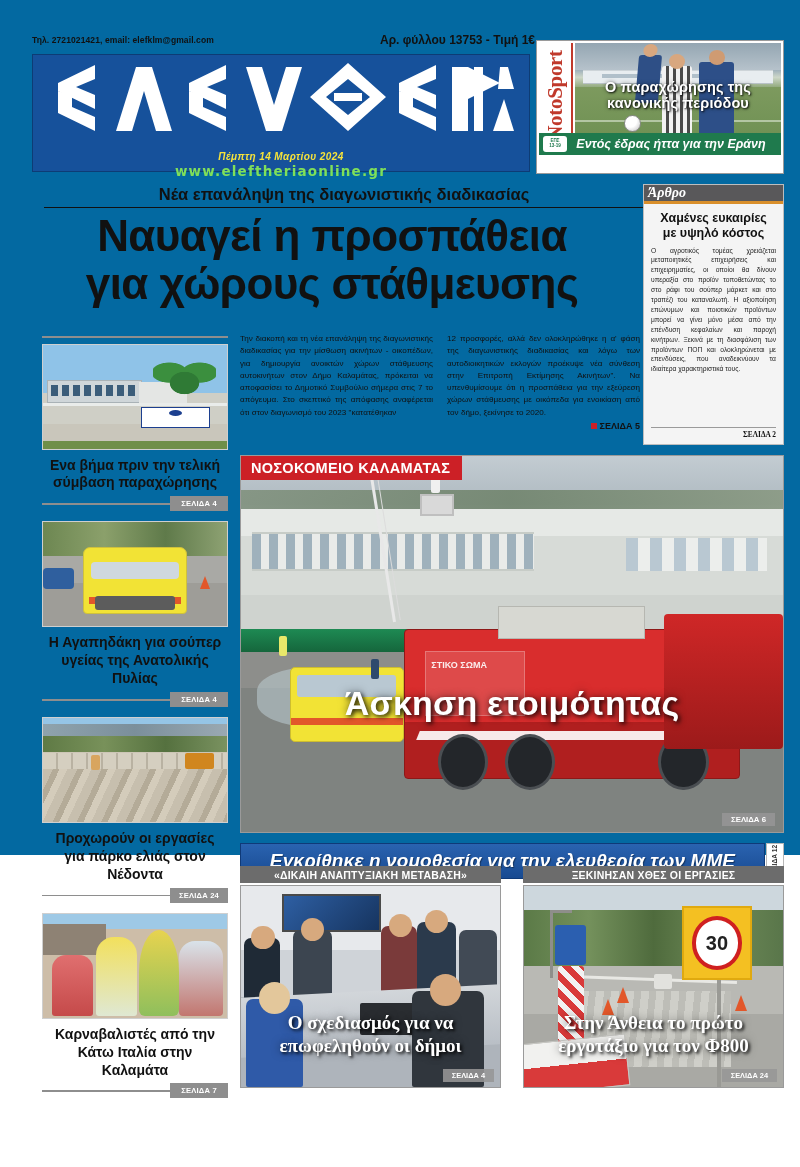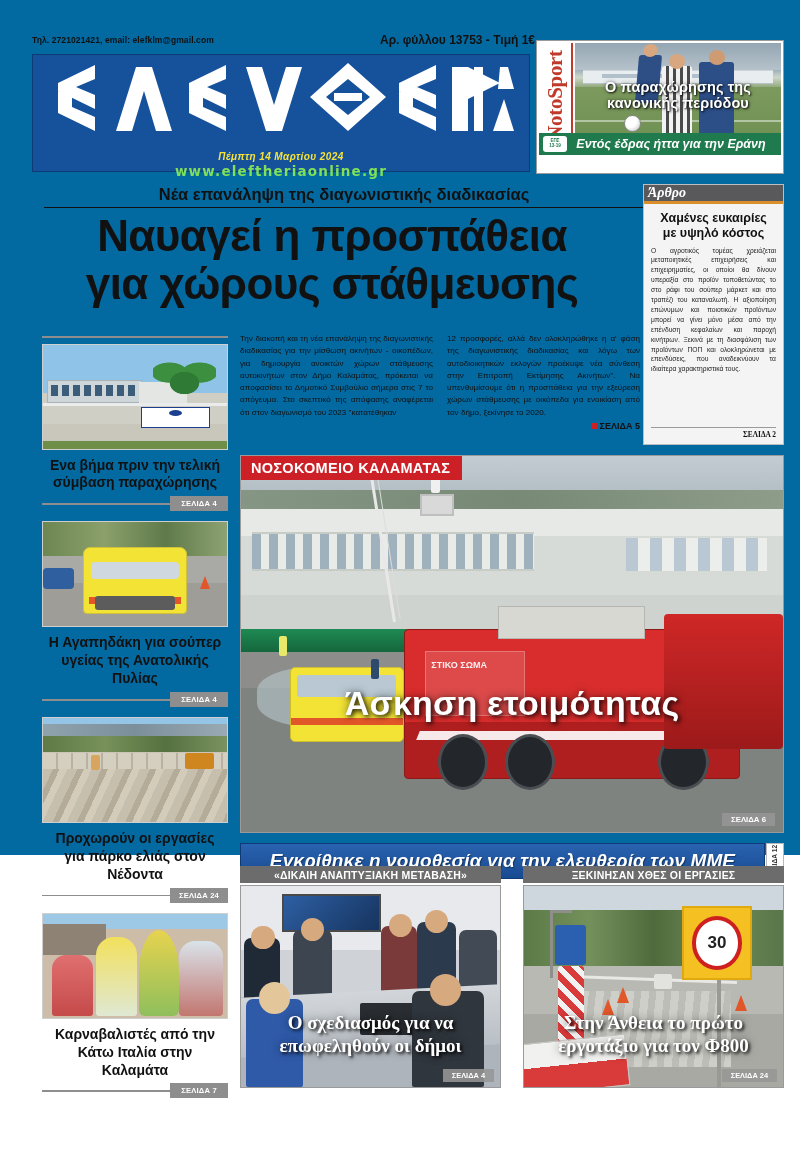--- a/index.html
+++ b/index.html
@@ -390,21 +390,21 @@
   .ph-road .road{ position:absolute; left:0; right:0; top:40%; bottom:0;
     background:linear-gradient(180deg,#b9b9b4 0 40%, #a9a9a4 40% 100%);}
   .ph-road .mark{ position:absolute; left:18%; top:46%; width:64%; height:3px; background:#e8e8e4; transform:rotate(2deg);}
   .ph-road .trench{ position:absolute; left:22%; top:52%; width:58%; height:38%;
     background:repeating-linear-gradient(96deg,#cfcfc9 0 8px,#bdbdb7 8px 15px);}
   .ph-road .sign{ position:absolute; right:12%; top:10%; width:27%; padding-top:27%;
     background:#f4c022; border:2px solid #e0a90f; display:flex; align-items:center; justify-content:center;}
   .ph-road .sign .circ{ position:absolute; left:12%; top:12%; width:76%; height:76%;
     border:4px solid #cf2020; border-radius:50%; background:#fff;
     display:flex; align-items:center; justify-content:center;
-    font-size:17px; font-weight:bold; color:#222;}
+    font-size:20px; font-weight:bold; color:#222;}
   .ph-road .pole{ position:absolute; right:24%; top:36%; width:4px; bottom:0; background:#9a9a95;}
   .ph-road .lamp{ position:absolute; left:10%; top:12%; width:3px; height:34%; background:#8e8e8a;}
   .ph-road .lamp:after{content:""; position:absolute; left:0; top:0; width:22px; height:3px; background:#8e8e8a;}
   .ph-road .marker{ position:absolute; left:13%; top:40%; width:10%; height:40%;
     background:repeating-linear-gradient(45deg,#d93a3a 0 6px,#f2f2f2 6px 12px); border-radius:3px;}
   .ph-road .marker:before{content:""; position:absolute; left:-10%; top:-52%; width:120%; height:50%;
     background:#2b5fb0; border-radius:3px;}
   .ph-road .cone{ position:absolute; width:0; height:0; border-left:6px solid transparent;
     border-right:6px solid transparent; border-bottom:16px solid #e2572a;}
   .ph-road .c1{ left:30%; top:56%;} .ph-road .c2{ left:36%; top:50%;} .ph-road .c3{ right:14%; top:54%;}

